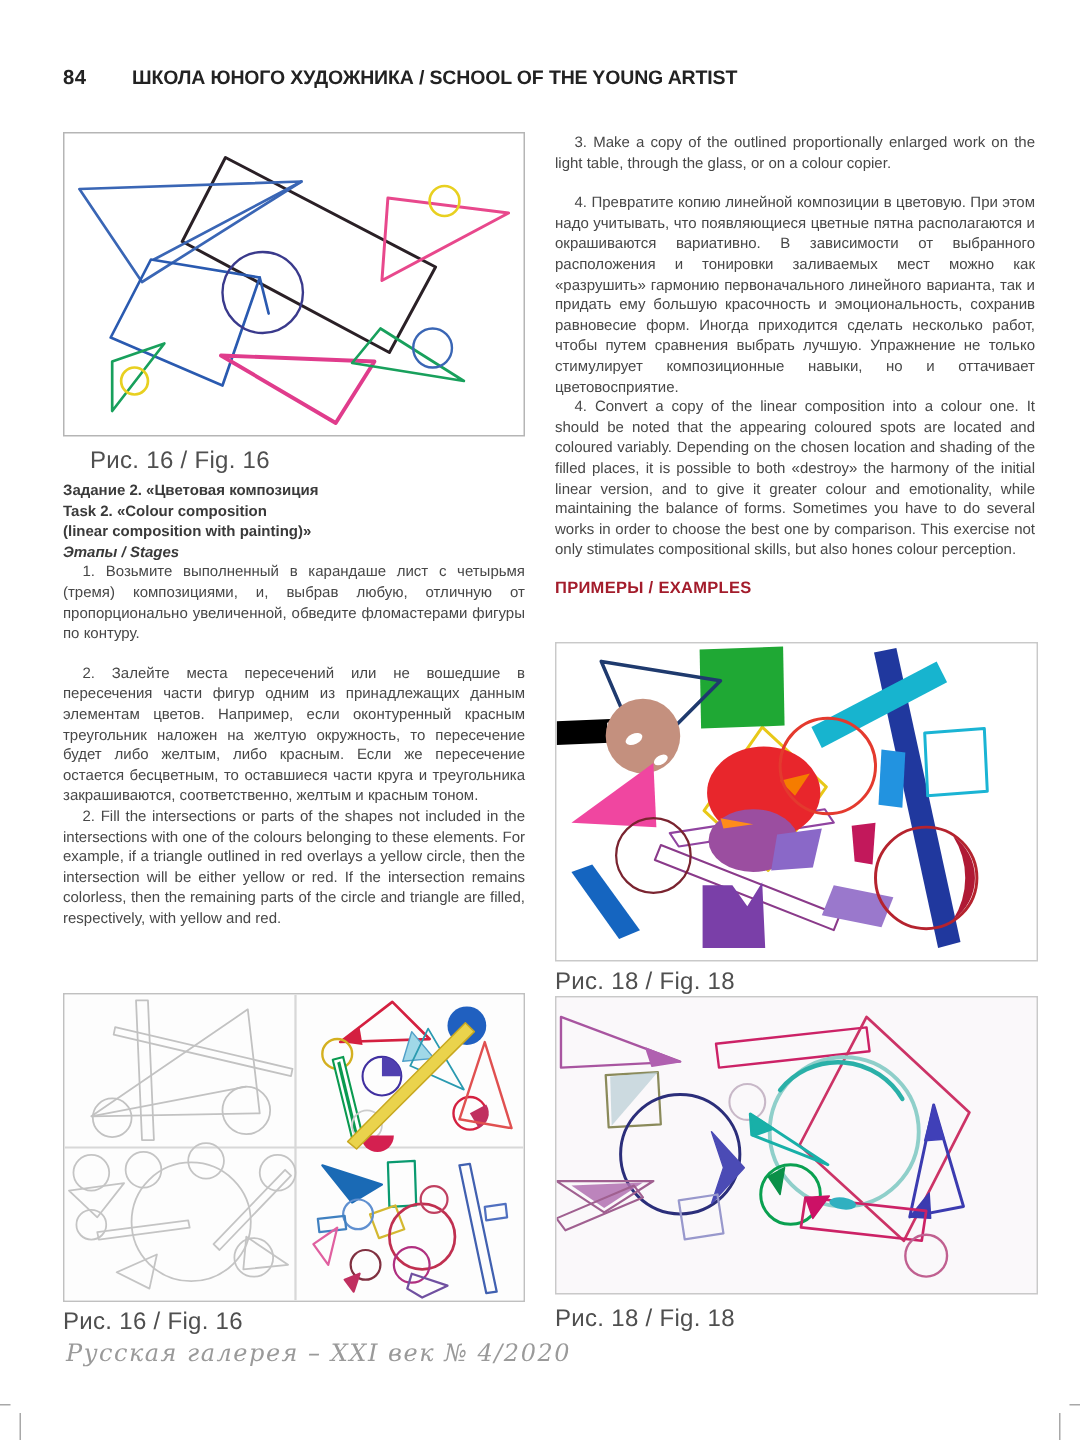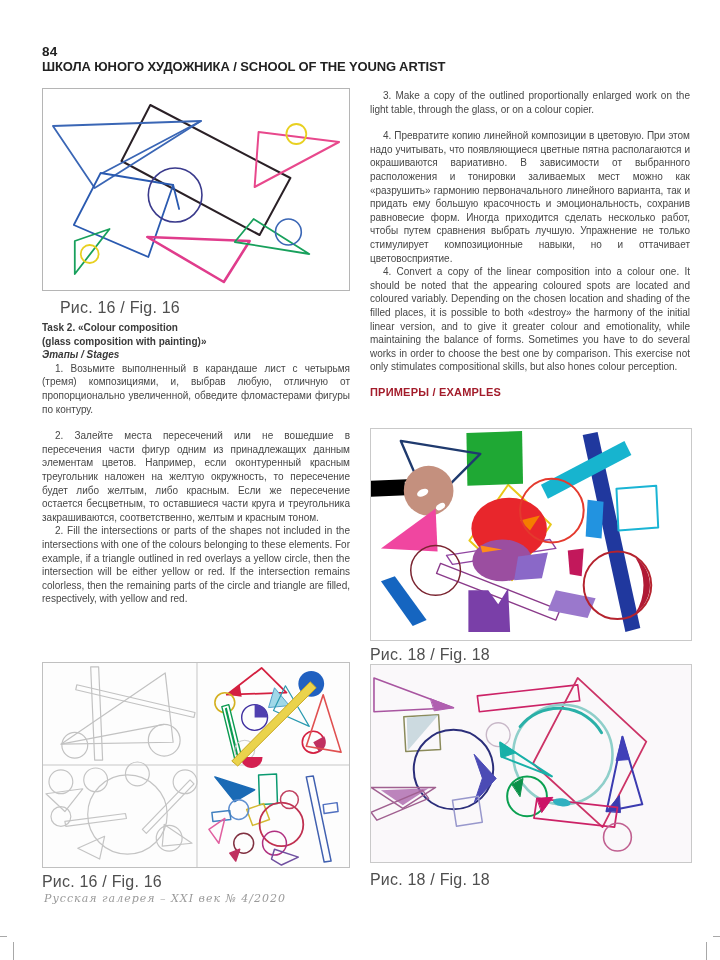--- a/index.html
+++ b/index.html
@@ -2,21 +2,21 @@
 <html><head>
 <meta charset="utf-8">
 <style>
   * { margin:0; padding:0; box-sizing:border-box; }
   html,body { width:720px; height:960px; background:#ffffff; }
   body { font-family:"Liberation Sans", sans-serif; color:#474747; position:relative; overflow:hidden; }
 
   .page { position:absolute; inset:0; background:#fff; }
 
   
-  .header { position:absolute; top:44px; left:42px; right:42px; display:flex; align-items:baseline;flex-direction:column; }
+  .header { position:absolute; top:44px; left:42px; right:42px; display:flex; align-items:baseline; }
   .page-num { font-size:13.5px; font-weight:bold; color:#222; width:46px; letter-spacing:.3px; }
   .header-title { font-size:13px; font-weight:bold; color:#222; letter-spacing:-0.1px; }
 
   
   .col-left  { position:absolute; left:42px;  width:308px; top:0; }
   .col-right { position:absolute; left:370px; width:320px; top:0; }
 
   .figure { position:absolute; background:#fff; border:1px solid #b5b5b5; overflow:hidden; }
   .fig16a { top:88px;  left:0; width:308px; height:203px; }
   .fig16b { top:662px; left:0; width:308px; height:206px; border-color:#c0c0c0; }
@@ -36,21 +36,21 @@
   .tb-right { position:absolute; top:89px;  left:0; width:320px; }
 
   .task-title { font-weight:bold; color:#3a3a3a; text-align:left; }
   .stages { font-weight:bold; font-style:italic; color:#3a3a3a; margin-bottom:0; text-align:left; }
   .textblock p.body-p { text-indent:13px; }
   .group-gap { height:13px; }
 
   .examples-heading { margin-top:12px; font-size:11px; font-weight:bold; color:#a31c2b; letter-spacing:.2px; text-align:left; }
 
   
-  .footer { position:absolute; left:44px; top:892px; font-family:"DejaVu Serif", serif; font-style:italic; font-size:11px; color:#9a9a9a; letter-spacing:1px; }
+  .footer { position:absolute; left:44px; top:892px; font-family:"DejaVu Serif", serif; font-style:italic; font-size:16px; color:#9a9a9a; letter-spacing:1px; }
 
   
   .crop { position:absolute; background:#a8a8a8; }
   .crop.v1 { left:13px;  top:942px; width:1px; height:18px; }
   .crop.v2 { left:706px; top:942px; width:1px; height:18px; }
   .crop.h1 { left:0;     top:936px; width:7px; height:1px; }
   .crop.h2 { left:713px; top:936px; width:7px; height:1px; }
 </style>
 </head>
 <body>
@@ -79,22 +79,23 @@
           <polygon points="32,152 67,140 32,185" stroke="#18a05c" stroke-width="1.8"></polygon>
           <circle cx="47" cy="165" r="9" stroke="#e8d020" stroke-width="1.8"></circle>
           <polygon points="193,153 212,130 268,165" stroke="#18a05c" stroke-width="1.8"></polygon>
           <circle cx="247" cy="143" r="13" stroke="#3a66b5" stroke-width="1.6"></circle>
         </g>
       </svg>
     </div>
     <div class="caption cap-16a">Рис. 16 / Fig. 16</div>
 
     <div class="textblock tb-left">
+      <p class="task-title">Задание 2. «Цветовая композиция</p>
       <p class="task-title">Task 2. «Colour composition</p>
-      <p class="task-title">(glass composition with painting)»</p>
+      <p class="task-title">(linear composition with painting)»</p>
       <p class="stages">Этапы / Stages</p>
       <p class="body-p">1. Возьмите выполненный в карандаше лист с четырьмя (тремя) композициями, и, выбрав любую, отличную от пропорционально увеличенной, обведите фломастерами фигуры по контуру.</p>
       <div class="group-gap"></div>
       <p class="body-p">2. Залейте места пересечений или не вошедшие в пересечения части фигур одним из принадлежащих данным элементам цветов. Например, если оконтуренный красным треугольник наложен на желтую окружность, то пересечение будет либо желтым, либо красным. Если же пересечение остается бесцветным, то оставшиеся части круга и треугольника закрашиваются, соответственно, желтым и красным тоном.</p>
       <p class="body-p">2. Fill the intersections or parts of the shapes not included in the intersections with one of the colours belonging to these elements. For example, if a triangle outlined in red overlays a yellow circle, then the intersection will be either yellow or red. If the intersection remains colorless, then the remaining parts of the circle and triangle are filled, respectively, with yellow and red.</p>
     </div>
 
     <div class="figure fig16b">
       <svg viewBox="0 0 308 206" preserveAspectRatio="none">
         <rect x="0" y="0" width="308" height="206" fill="#fdfdfd"></rect>

